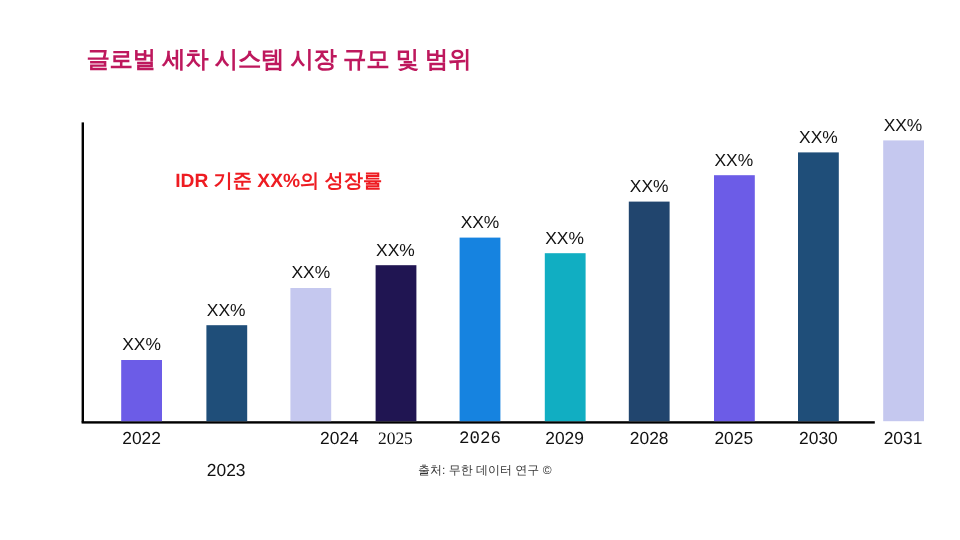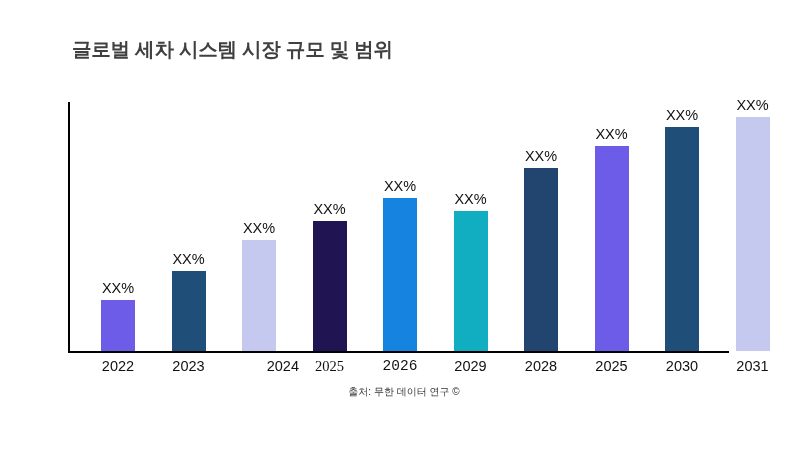--- a/index.html
+++ b/index.html
@@ -24,21 +24,21 @@
     height: 450px;
   }
 
   
   #chart-title {
     position: absolute;
     left: 72px;
     top: 36px;
     font-size: 19.5px;
     font-weight: bold;
-    color: #404040;
+    color: #be185d;
     letter-spacing: -0.2px;
     white-space: nowrap;
   }
 
   
   #plot-area {
     position: absolute;
     left: 68px;
     top: 102px;
     width: 712px;
@@ -138,24 +138,25 @@
         <div class="bar-value" style="left: 433px; width: 80px; top: 45px;">XX%</div>
         <div class="bar" style="left: 526.5px; width: 34px; height: 205px; background: rgb(108, 92, 231);"></div>
         <div class="bar-value" style="left: 503.5px; width: 80px; top: 23px;">XX%</div>
         <div class="bar" style="left: 597px; width: 34px; height: 224px; background: rgb(31, 78, 121);"></div>
         <div class="bar-value" style="left: 574px; width: 80px; top: 4px;">XX%</div>
         <div class="bar" style="left: 667.5px; width: 34px; height: 234px; background: rgb(197, 200, 239);"></div>
         <div class="bar-value" style="left: 644.5px; width: 80px; top: -6px;">XX%</div>
       </div>
   </div>
 
+  <div id="growth-annotation">IDR 기준 XX%의 성장률</div>
 
   <div id="ticks-layer">
       <div class="x-tick" style="left: 78px; width: 80px;">2022</div>
-      <div class="x-tick" style="left: 148.5px; width: 80px;">2023</div>
+      <div class="x-tick" style="left: 148.5px; width: 80px; margin-top: 27px;">2023</div>
       <div class="x-tick" style="left: 219px; width: 80px; text-align: right;">2024</div>
       <div class="x-tick" style="left: 289.5px; width: 80px; font-family: Liberation Serif, serif;">2025</div>
       <div class="x-tick" style="left: 360px; width: 80px; font-family: Liberation Mono, monospace;">2026</div>
       <div class="x-tick" style="left: 430.5px; width: 80px;">2029</div>
       <div class="x-tick" style="left: 501px; width: 80px;">2028</div>
       <div class="x-tick" style="left: 571.5px; width: 80px;">2025</div>
       <div class="x-tick" style="left: 642px; width: 80px;">2030</div>
       <div class="x-tick" style="left: 712.5px; width: 80px;">2031</div>
     </div>
 

